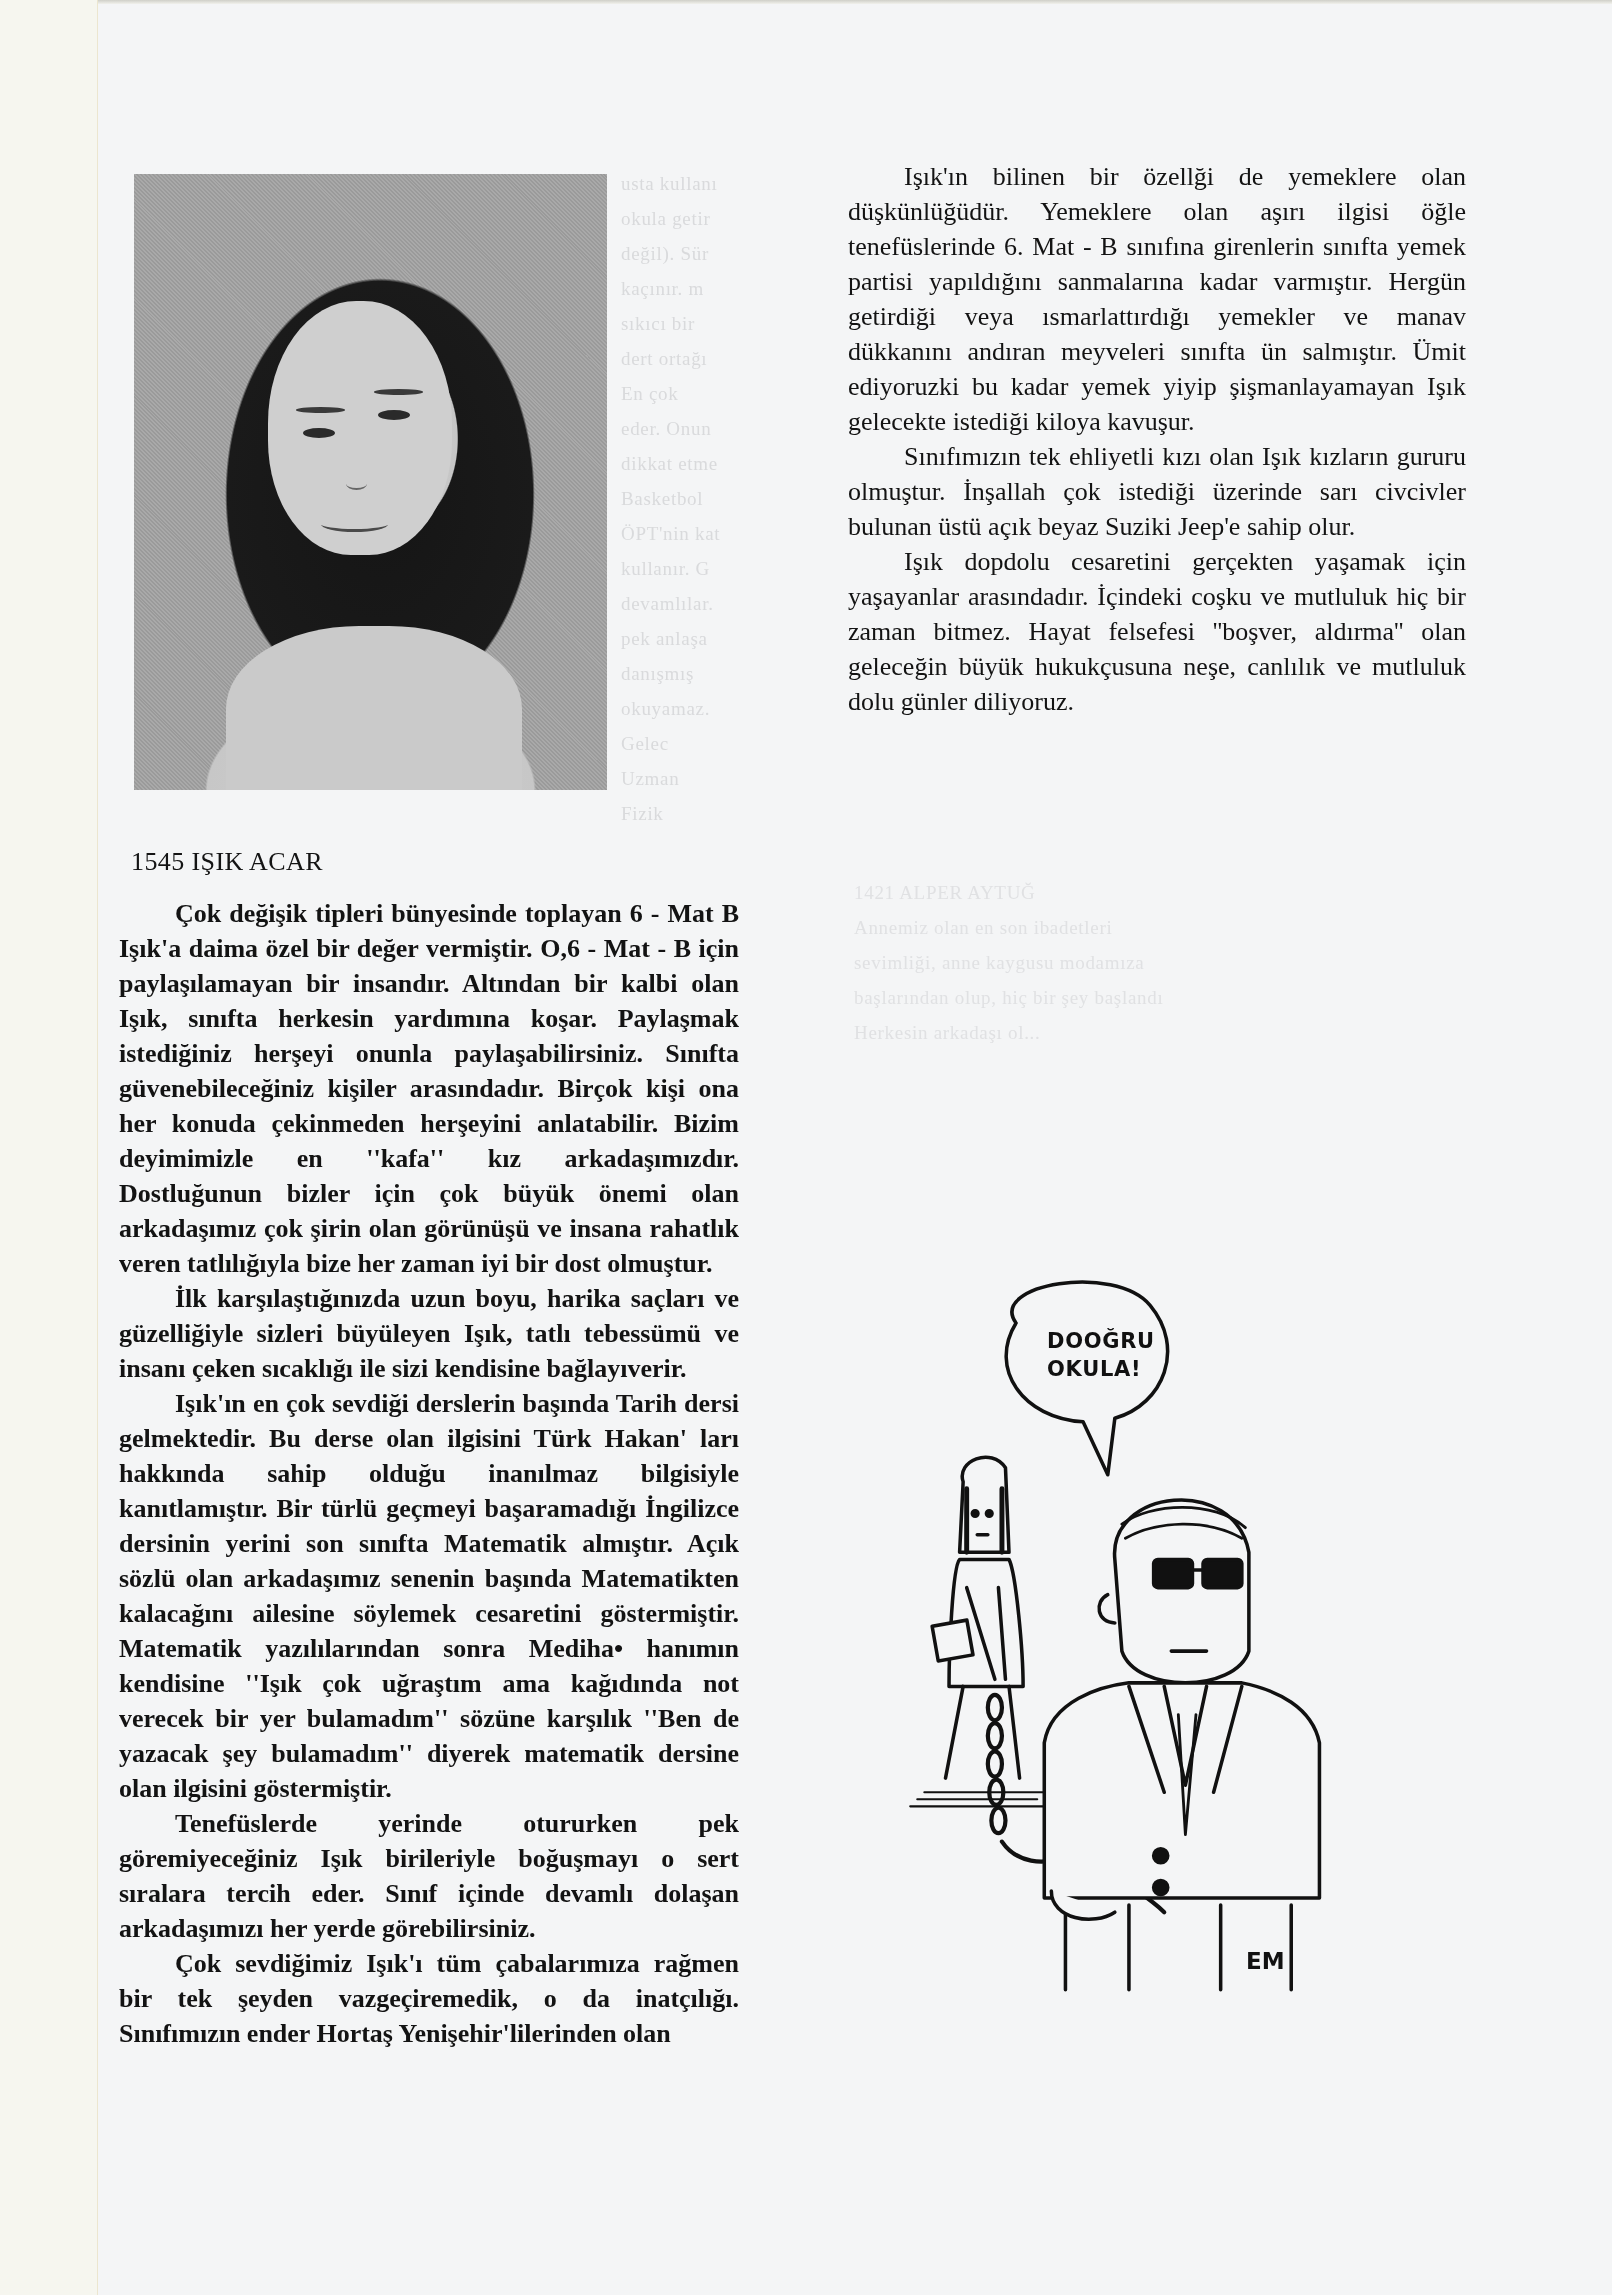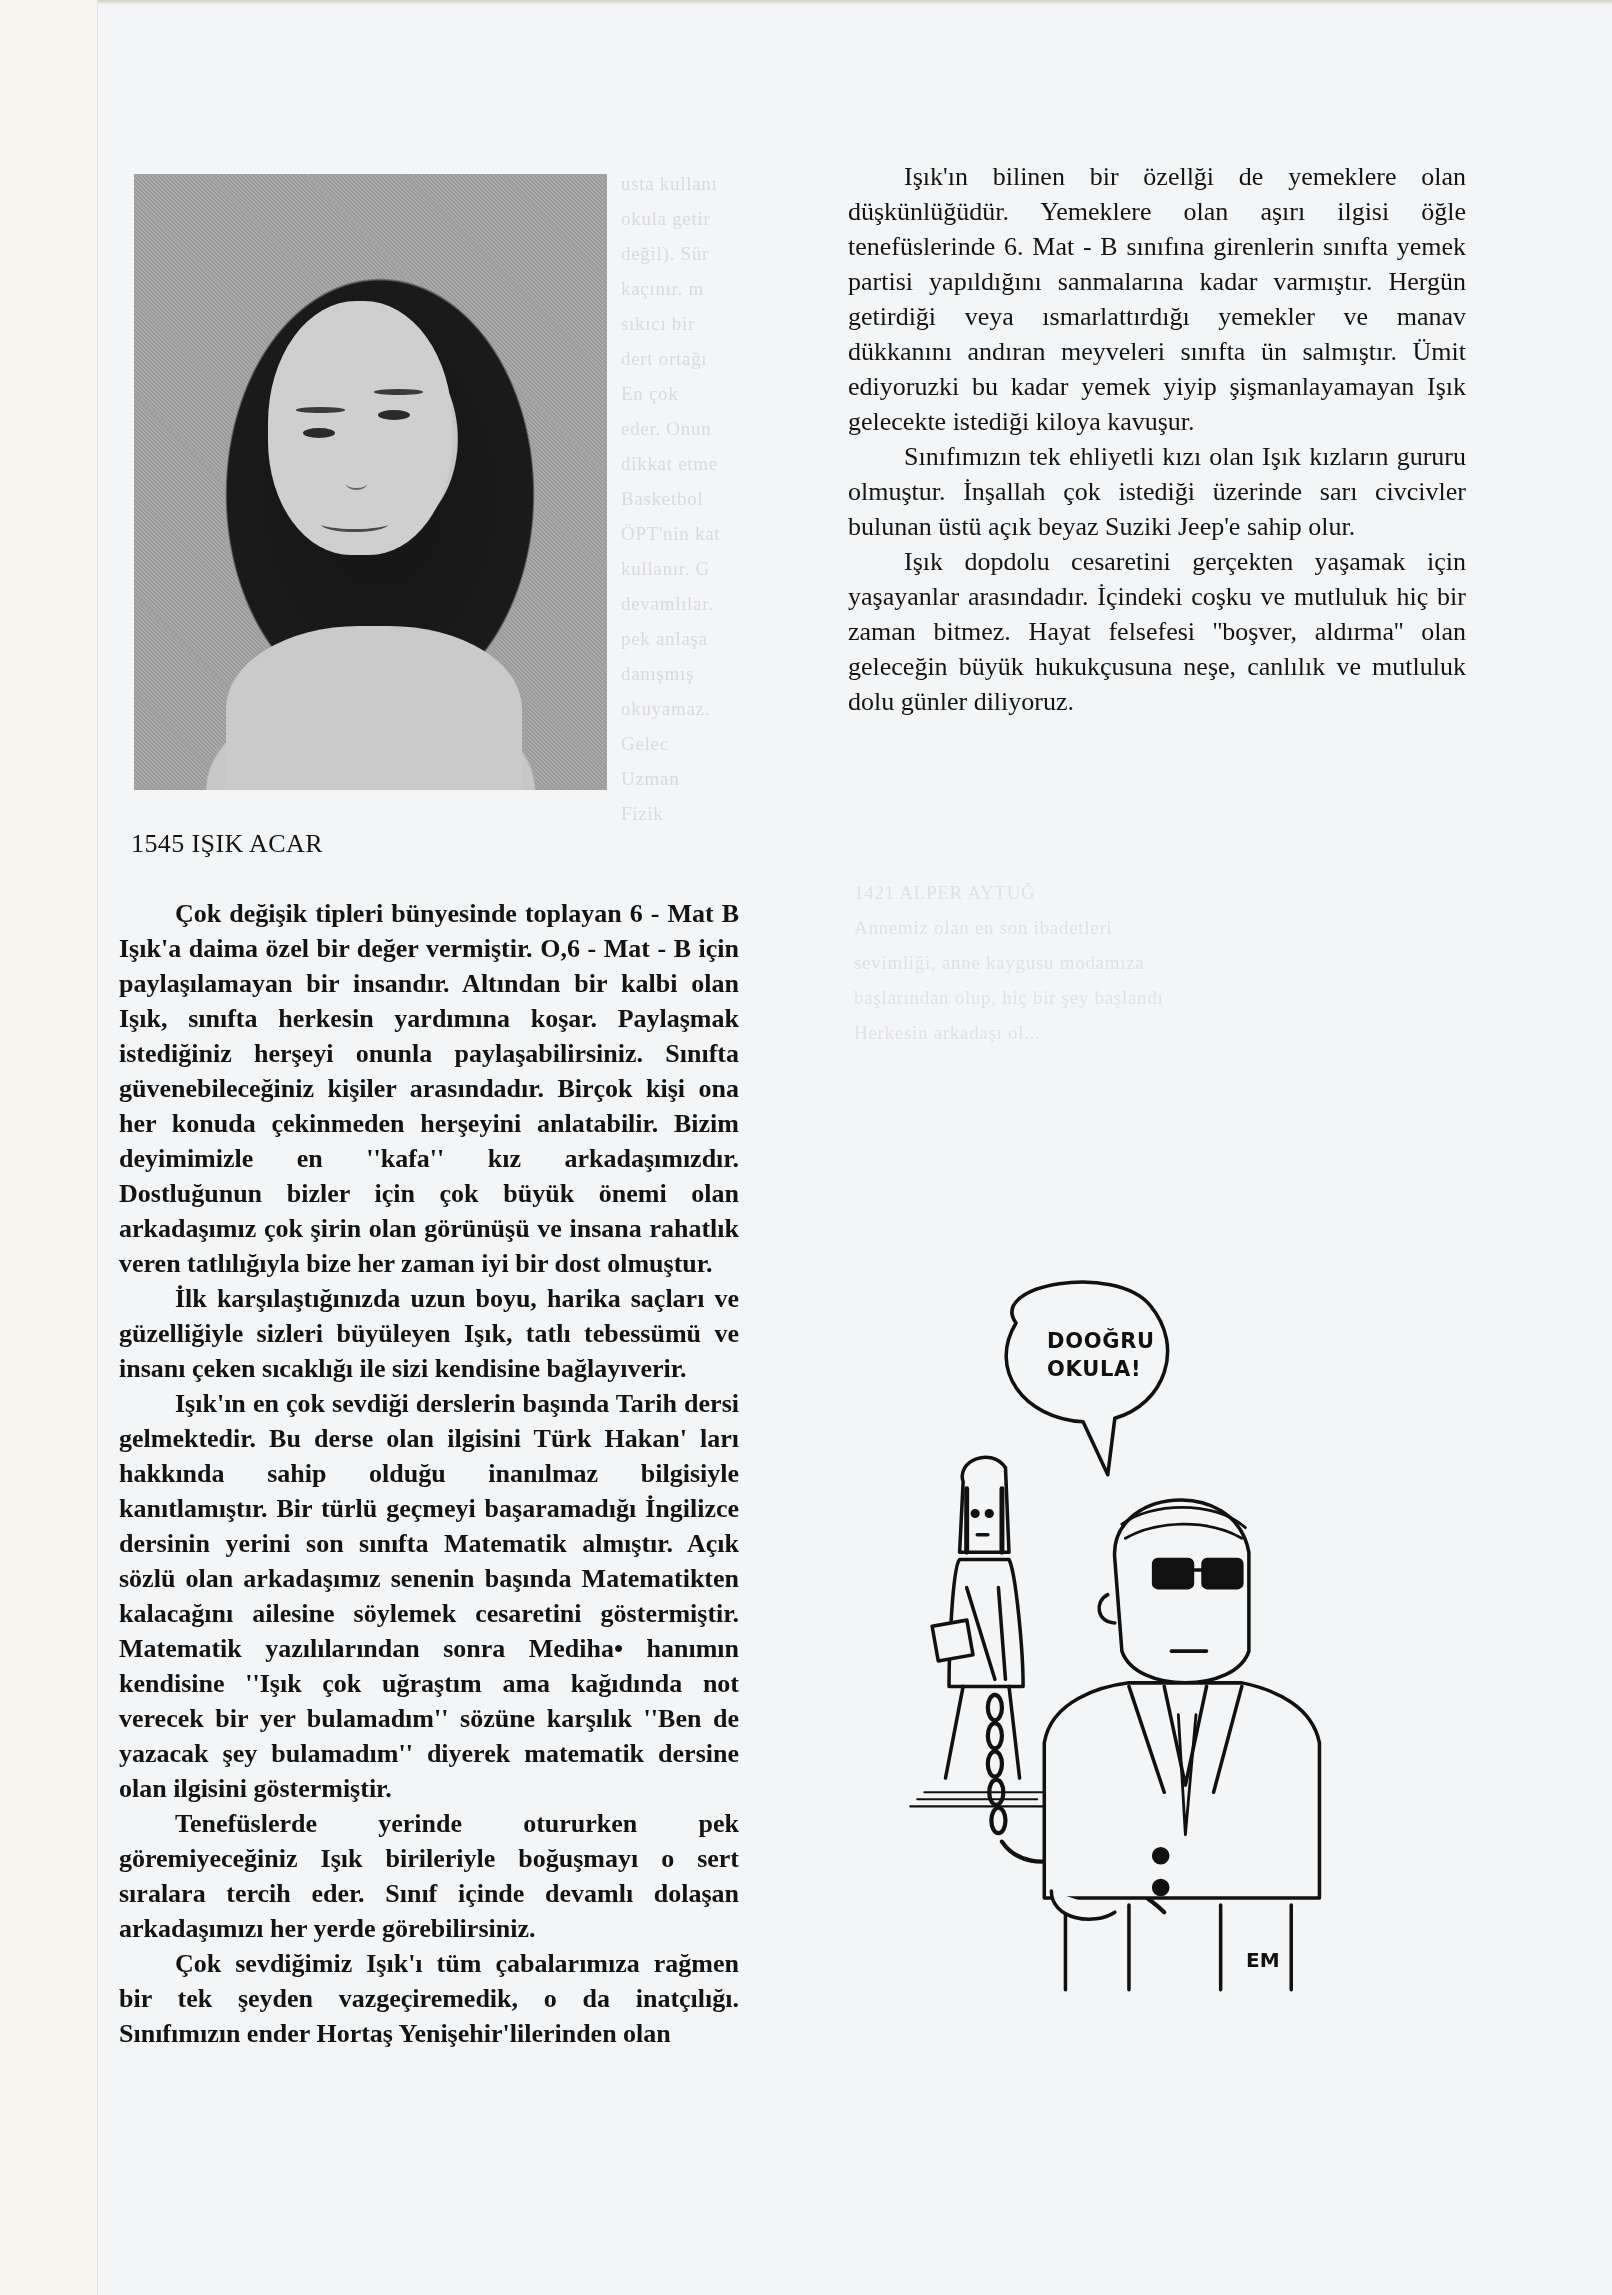--- a/index.html
+++ b/index.html
@@ -43,34 +43,34 @@
     background:#cacaca; border-radius:45% 45% 0 0;
   }
   .text-col {
     position: absolute; font-size: 26px; line-height: 35px; text-align: justify;
     font-family: "Liberation Serif", serif; color: #131313;
   }
   .text-col p { margin: 0; }
   .text-col p.indent { text-indent: 56px; }
   .text-col p.noindent { text-indent: 0; }
   .heading {
-    position: absolute; left: 131px; top: 829px; font-size: 26px; font-weight: normal;
+    position: absolute; left: 131px; top: 847px; font-size: 26px; font-weight: normal;
     letter-spacing: 0.4px; margin: 0;
   }
   #col-left { left: 119px; top: 896px; width: 620px; font-weight: bold; }
   #col-right { left: 848px; top: 159px; width: 618px; }
   .cartoon { position: absolute; left: 882px; top: 1256px; width: 508px; height: 762px; }
   .bubble-text {
     position: absolute; left: 1047px; top: 1327px; width: 92px; text-align: center;
     font-family: "DejaVu Sans", sans-serif; font-weight: bold; font-size: 21px; line-height: 28px;
     color: #111; letter-spacing: 0.7px;
   }
   .signature {
     position: absolute; left: 1246px; top: 1948px; font-family: "DejaVu Sans", sans-serif;
-    font-weight: bold; font-size: 20px; color: #111;
+    font-weight: bold; font-size: 23px; color: #111;
   }
 </style>
 </head>
 <body>
 
 <div class="top-edge"></div>
 <div class="left-strip"></div>
 
 <div class="ghost" style="left:621px; top:166px;" id="ghost-top">usta kullanı
 okula getir

